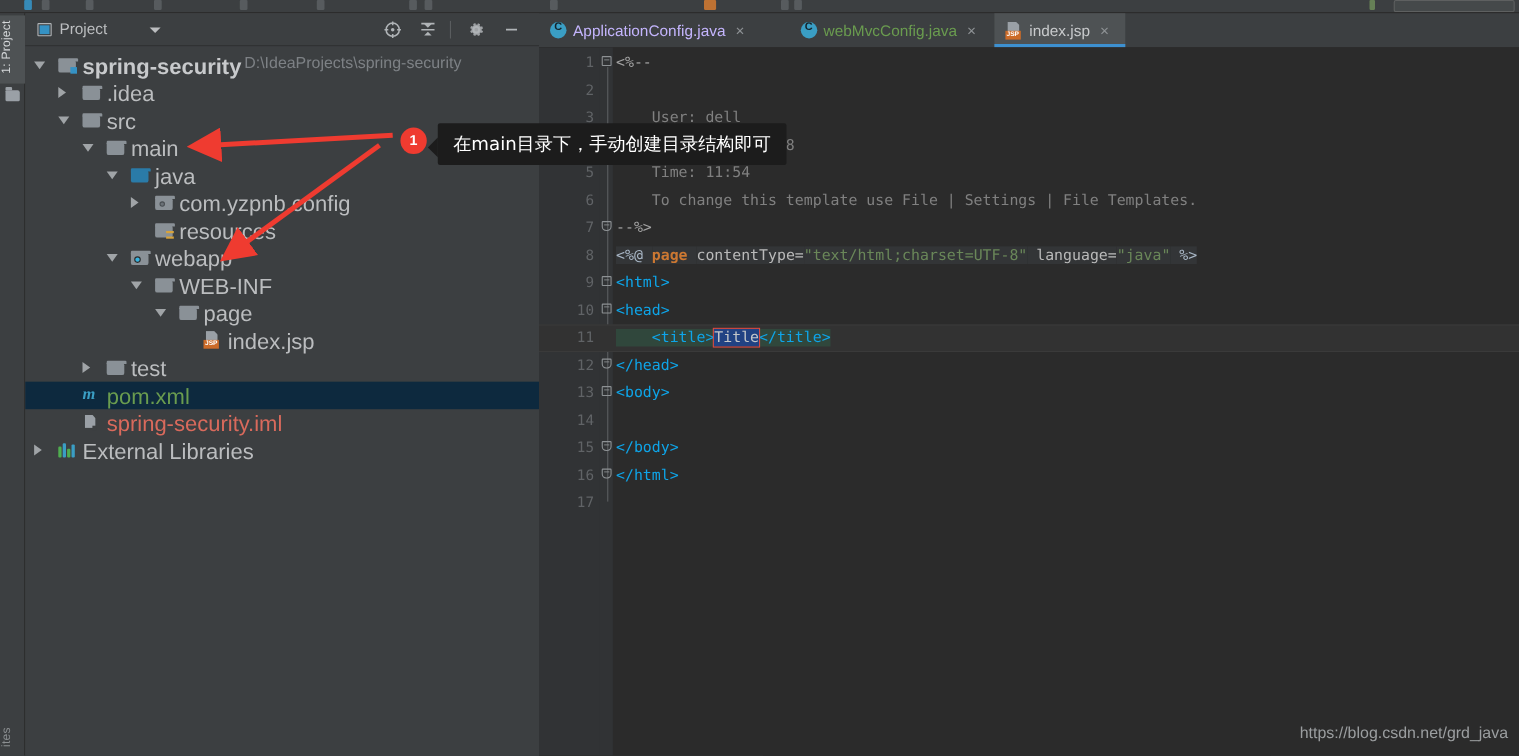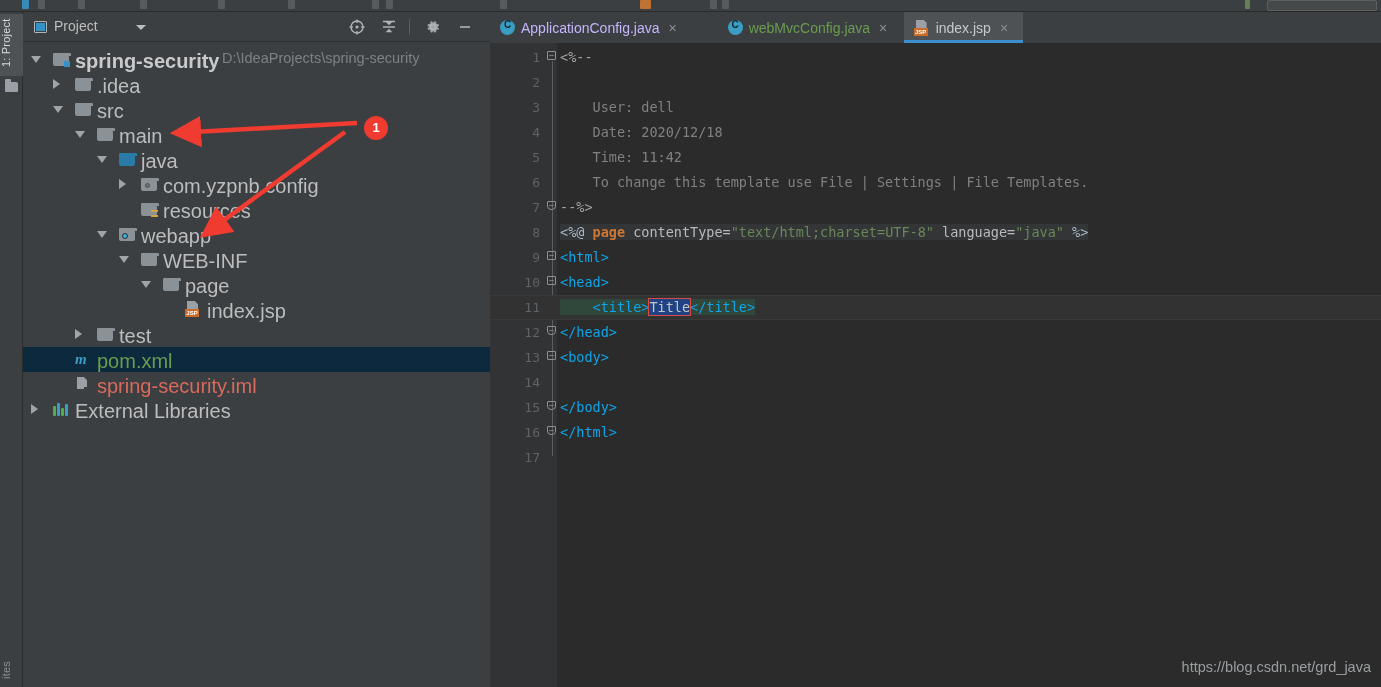--- a/index.html
+++ b/index.html
@@ -512,21 +512,21 @@
 
     <div class="code-pane">
       <div class="gutter"></div>
       <div class="gutter-fold"></div>
       <div class="fold-line"></div>
       <div id="codelines">
           <div class="code-line" style="top: 2px;"><span class="lnum">1</span><span class="ltext"><span class="c-comment-b">&lt;%--</span></span></div>
           <div class="code-line" style="top: 27px;"><span class="lnum">2</span></div>
           <div class="code-line" style="top: 52px;"><span class="lnum">3</span><span class="ltext"><span class="c-comment">    User: dell</span></span></div>
           <div class="code-line" style="top: 77px;"><span class="lnum">4</span><span class="ltext"><span class="c-comment">    Date: 2020/12/18</span></span></div>
-          <div class="code-line" style="top: 102px;"><span class="lnum">5</span><span class="ltext"><span class="c-comment">    Time: 11:42</span></span></div>
+          <div class="code-line" style="top: 102px;"><span class="lnum">5</span><span class="ltext"><span class="c-comment">    Time: 11:54</span></span></div>
           <div class="code-line" style="top: 127px;"><span class="lnum">6</span><span class="ltext"><span class="c-comment">    To change this template use File | Settings | File Templates.</span></span></div>
           <div class="code-line" style="top: 152px;"><span class="lnum">7</span><span class="ltext"><span class="c-comment-b">--%&gt;</span></span></div>
           <div class="code-line" style="top: 177px;"><span class="lnum">8</span><span class="ltext"><span class="c-jsp jsphl">&lt;%@ </span><span class="c-kw jsphl">page </span><span class="c-attr jsphl">contentType=</span><span class="c-str jsphl">"text/html;charset=UTF-8"</span><span class="c-attr jsphl"> language=</span><span class="c-str jsphl">"java"</span><span class="c-jsp jsphl"> %&gt;</span></span></div>
           <div class="code-line" style="top: 202px;"><span class="lnum">9</span><span class="ltext"><span class="c-tag">&lt;html&gt;</span></span></div>
           <div class="code-line" style="top: 227px;"><span class="lnum">10</span><span class="ltext"><span class="c-tag">&lt;head&gt;</span></span></div>
           <div class="line-hl" style="top: 252px;"></div>
           <div class="code-line" style="top: 252px;"><span class="lnum">11</span><span class="ltext"><span class="c-tag taghl">    &lt;title&gt;</span><span class="sel-title">Title</span><span class="c-tag taghl">&lt;/title&gt;</span></span></div>
           <div class="code-line" style="top: 277px;"><span class="lnum">12</span><span class="ltext"><span class="c-tag">&lt;/head&gt;</span></span></div>
           <div class="code-line" style="top: 302px;"><span class="lnum">13</span><span class="ltext"><span class="c-tag">&lt;body&gt;</span></span></div>
           <div class="code-line" style="top: 327px;"><span class="lnum">14</span><span class="ltext"><span class="c-tag"></span></span></div>
@@ -551,15 +551,16 @@
       <marker id="ah" markerWidth="7" markerHeight="7" refX="5.6" refY="3.5" orient="auto">
         <polygon points="0,0 7,3.5 0,7" fill="#ef3b30"></polygon>
       </marker>
     </defs>
     <line x1="357" y1="123" x2="176" y2="133" stroke="#ef3b30" stroke-width="4.5" marker-end="url(#ah)"></line>
     <line x1="345" y1="132" x2="205" y2="234" stroke="#ef3b30" stroke-width="4.5" marker-end="url(#ah)"></line>
   </svg>
 
   <div class="badge-num" style="left:364px; top:116px;">1</div>
 
+  <div class="callout" style="left:398px; top:112px;">在main目录下，手动创建目录结构即可</div>
 
   <div class="watermark">https://blog.csdn.net/grd_java</div>
 </div>
 
 </body></html>

